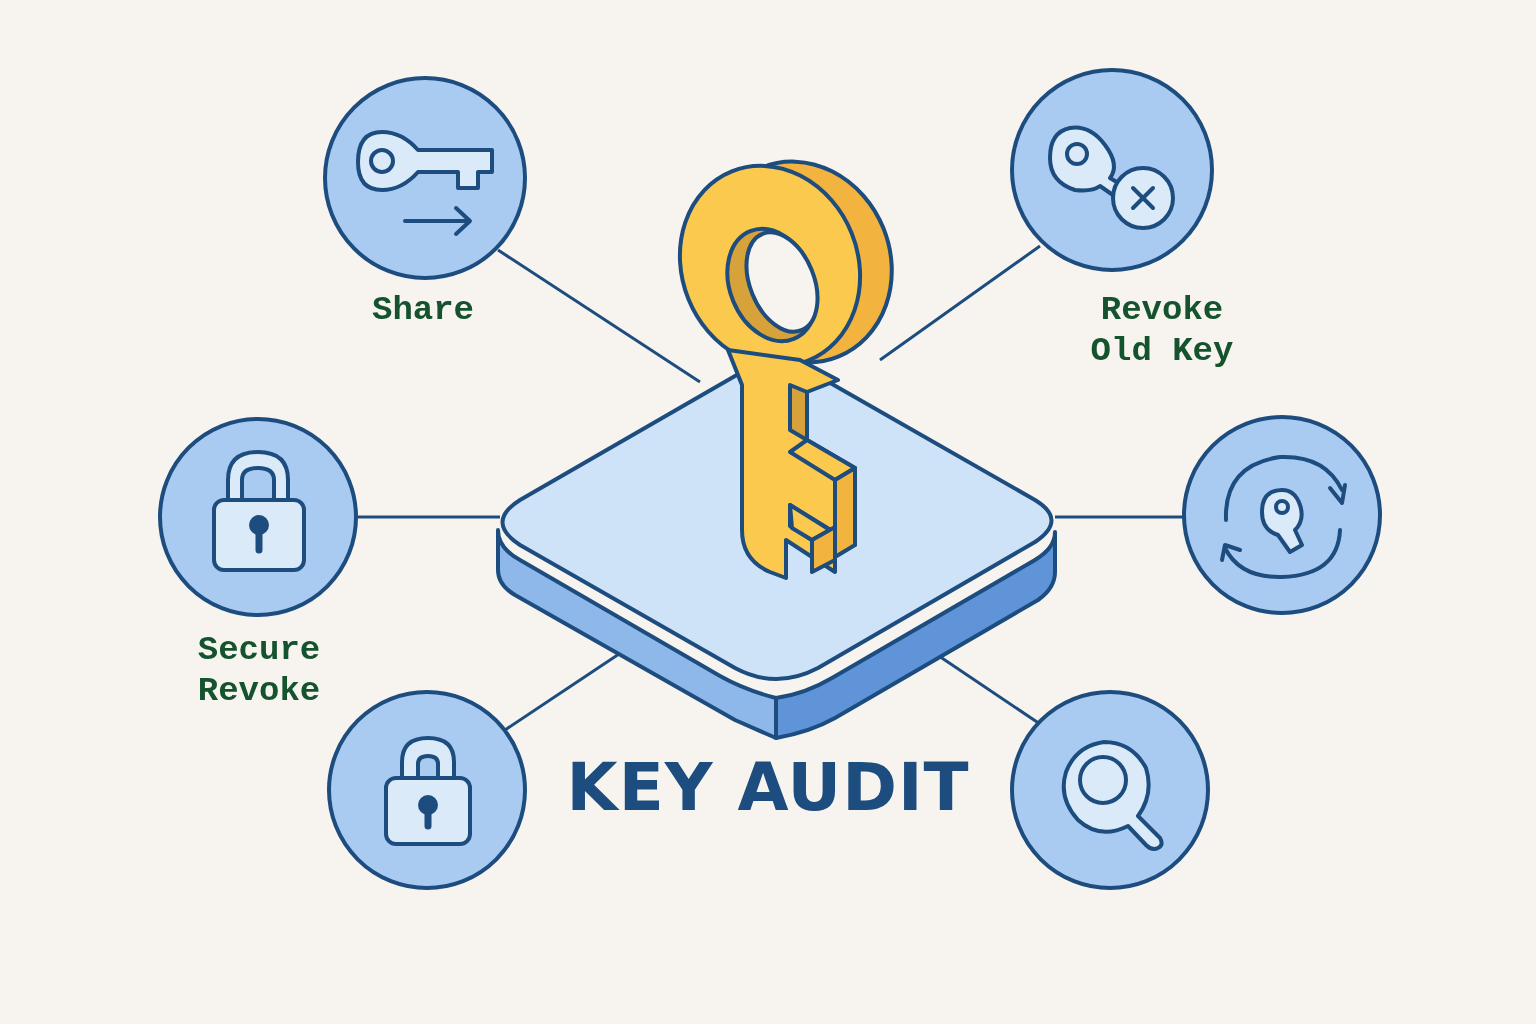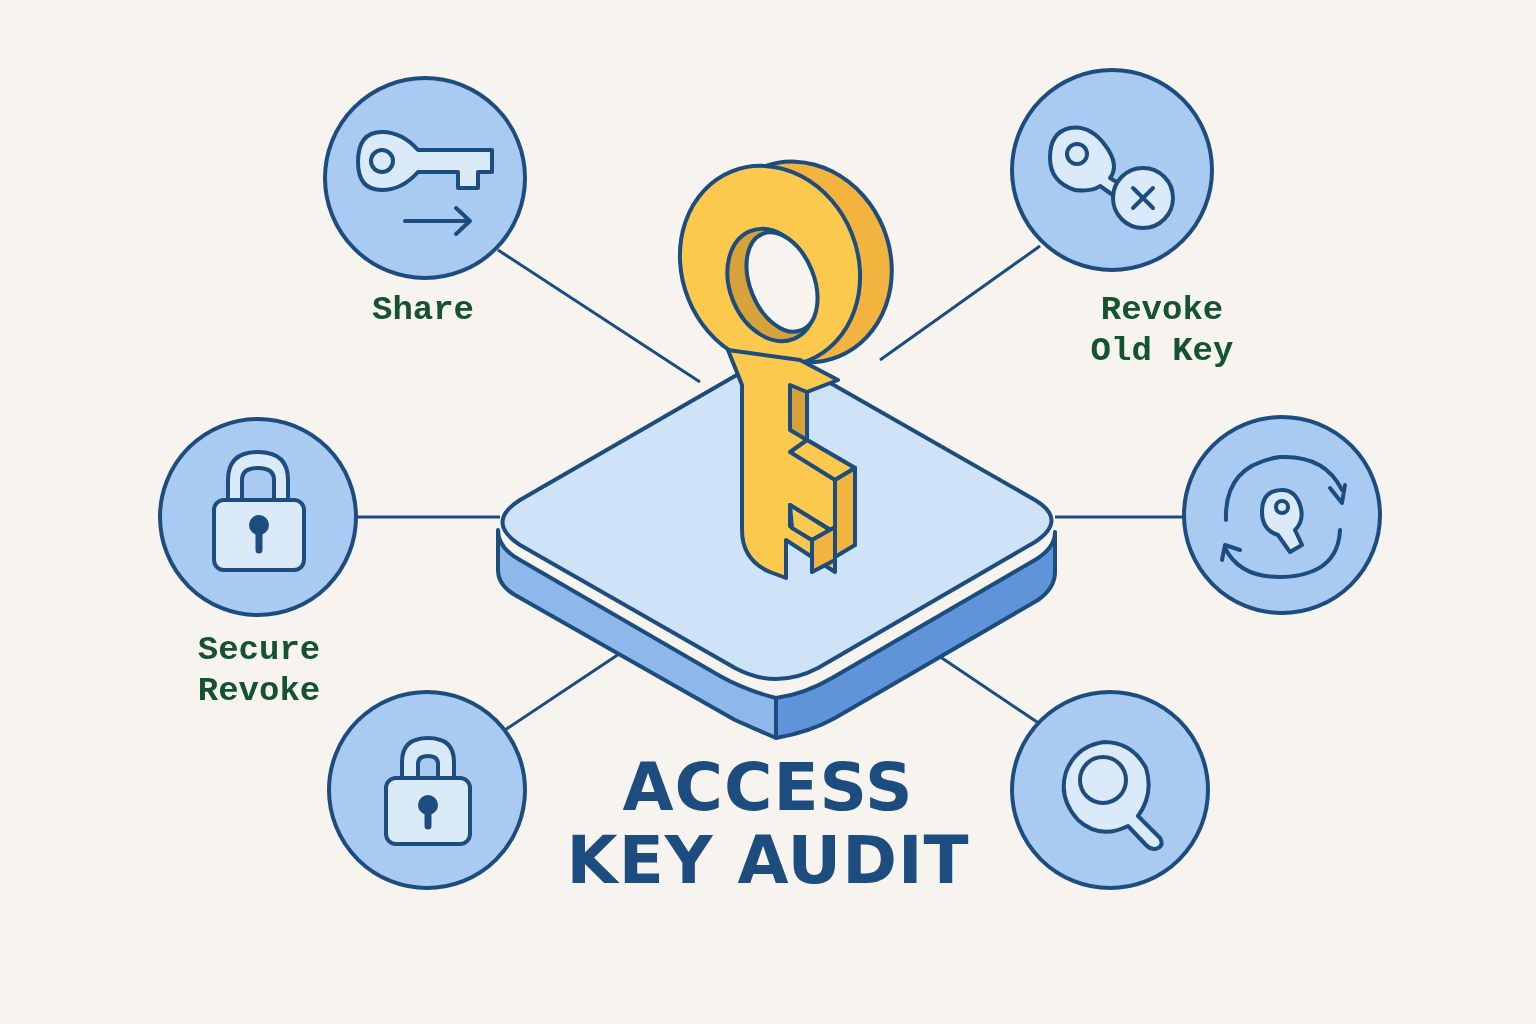--- a/index.html
+++ b/index.html
@@ -150,15 +150,14 @@
   <span>Old Key</span>
 </div>
 <div class="label node-label" style="left:259px; top:630px;">
   <span>Secure</span>
   <span>Revoke</span>
 </div>
 <div class="label node-label" style="left:1292px; top:630px;">
 </div>
 
 <div class="title">
-  <span>ACCESS</span>
   <span>KEY AUDIT</span>
 </div>
 
 </body></html>

